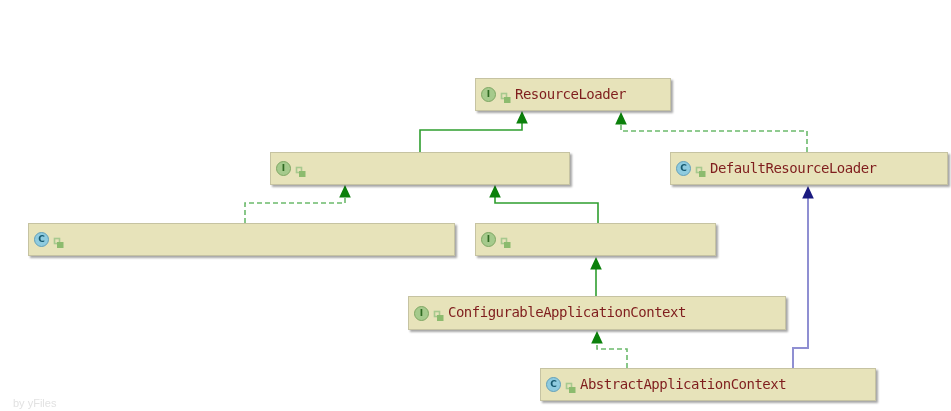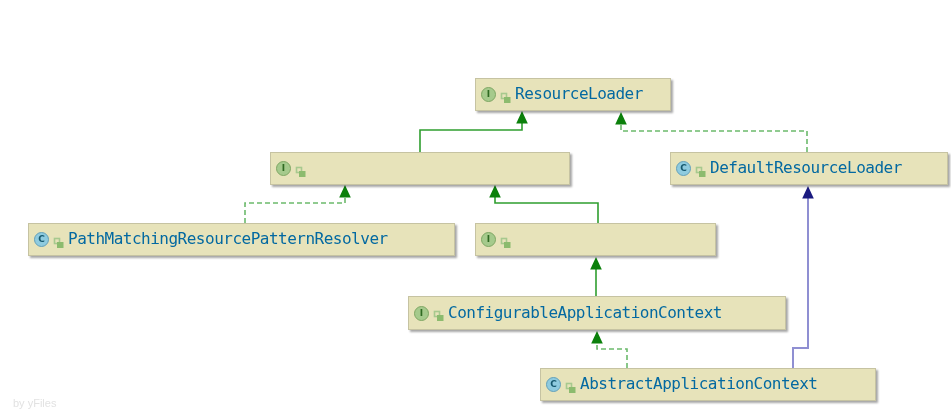--- a/index.html
+++ b/index.html
@@ -17,22 +17,22 @@
     display:flex;align-items:center;
     gap:4px;
     padding:0 8px 0 5px;
     background:#e7e3ba;
     border:1px solid #c6c3a2;
     box-shadow:2px 2px 2px rgba(0,0,0,0.35);
     white-space:nowrap;
     cursor:default;
   }
   .node .label{
-    font-size:16px;
-    color:#0369a1;
+    font-size:14px;
+    color:#7f1d1d;
     letter-spacing:-0.5px;
     transform:translateY(-1px);
   }
   .badge{
     display:inline-flex;align-items:center;justify-content:center;
     width:13px;height:13px;border-radius:50%;
     font-family:"DejaVu Sans","Liberation Sans",sans-serif;
     font-size:9px;font-weight:bold;line-height:1;
     flex:0 0 auto;
   }
@@ -122,21 +122,20 @@
   </div>
 
   <div class="node" style="left:28px;top:223px;width:427px;height:33px">
     <span class="badge cls">C</span>
     <span class="lock">
       <svg width="11" height="12" viewBox="0 0 11 12">
           <rect x="1.5" y="1.5" width="5" height="5" fill="none" stroke="#a7c98e" stroke-width="1.6"></rect>
           <rect x="4" y="5" width="6.5" height="6" fill="#8cbb6e"></rect>
         </svg>
     </span>
-    <span class="label">PathMatchingResourcePatternResolver</span>
   </div>
 
   <div class="node" style="left:475px;top:223px;width:241px;height:33px">
     <span class="badge iface">I</span>
     <span class="lock">
       <svg width="11" height="12" viewBox="0 0 11 12">
           <rect x="1.5" y="1.5" width="5" height="5" fill="none" stroke="#a7c98e" stroke-width="1.6"></rect>
           <rect x="4" y="5" width="6.5" height="6" fill="#8cbb6e"></rect>
         </svg>
     </span>

